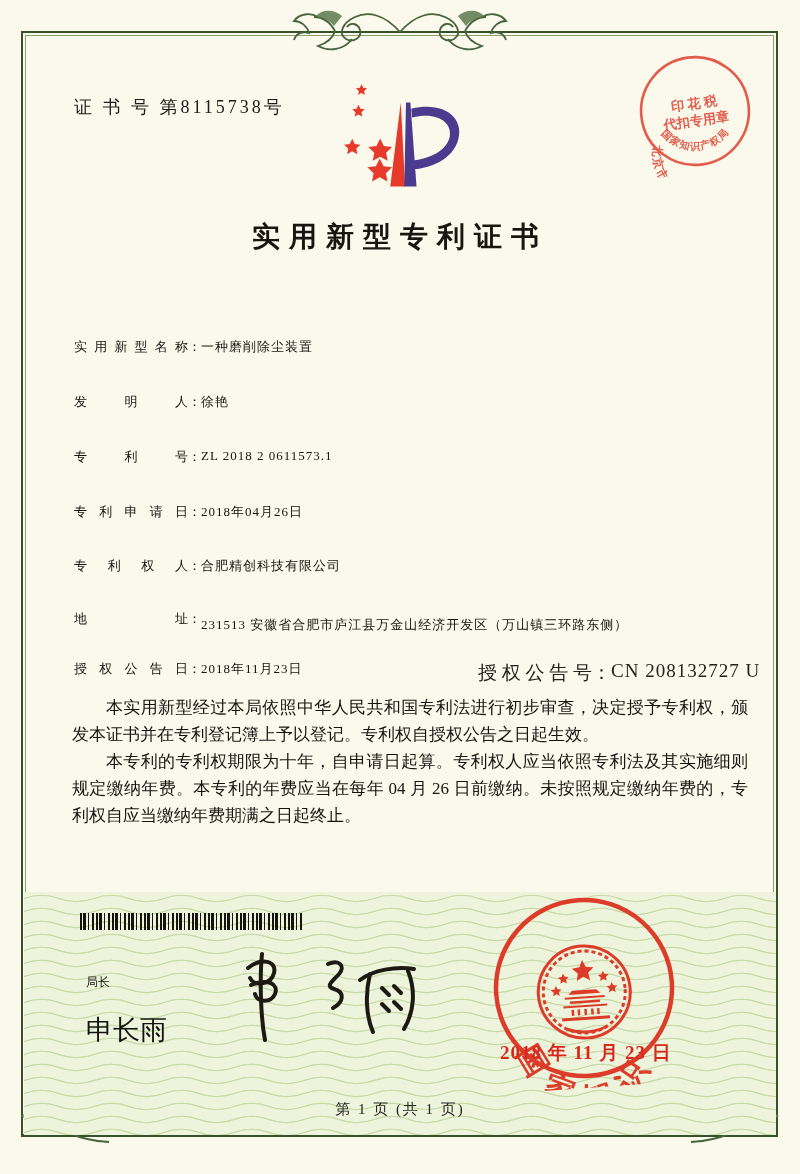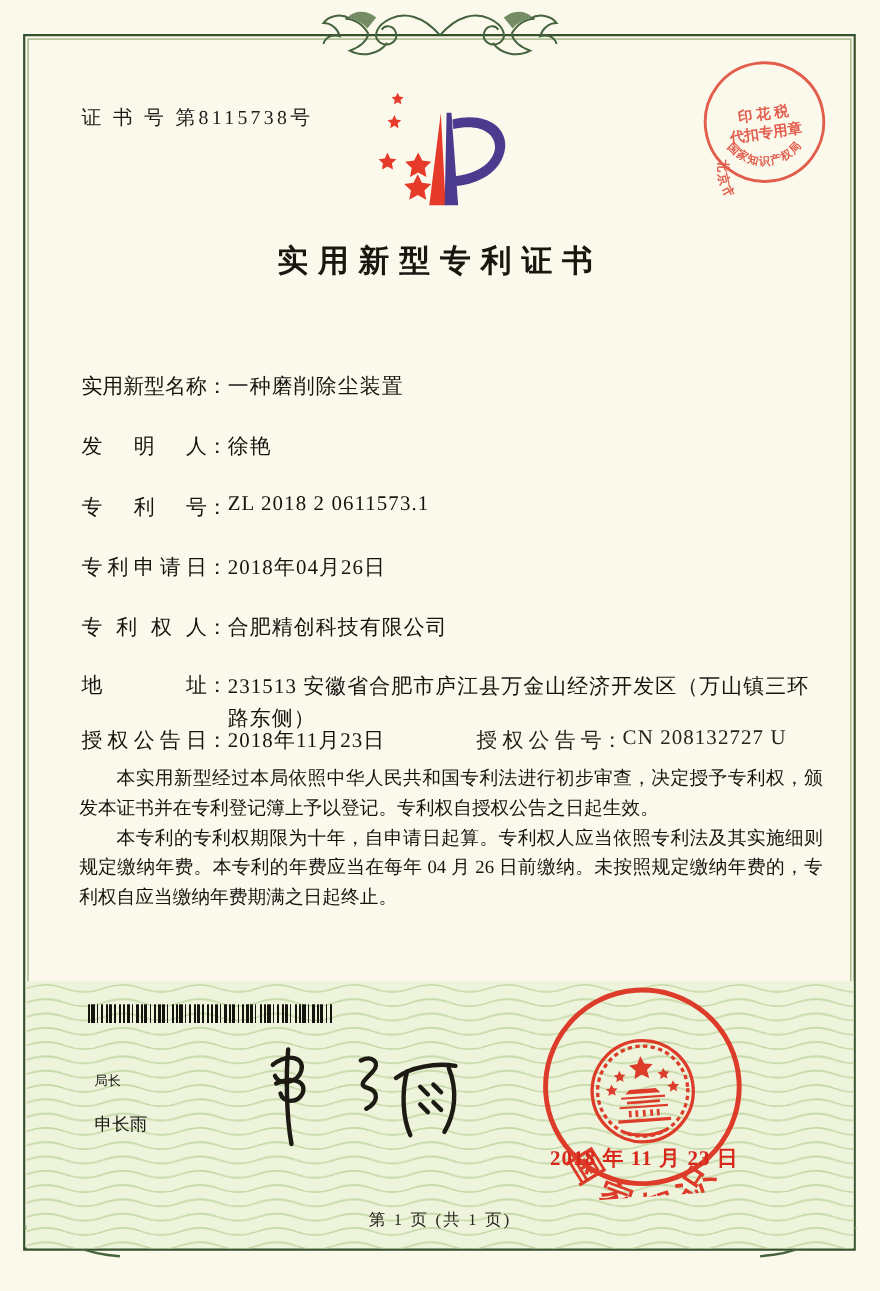--- a/index.html
+++ b/index.html
@@ -28,43 +28,43 @@
   .cert-no{
     position:absolute;left:74px;top:95px;font-size:18px;letter-spacing:3px;color:#1d1c18;
   }
   .logo{position:absolute;left:336px;top:72px;}
   .tax-seal{position:absolute;left:634px;top:50px;opacity:.92;transform:rotate(-8deg);}
   .title{
     position:absolute;left:0;top:218px;width:800px;text-align:center;
     font-size:28px;font-weight:700;letter-spacing:9px;color:#17160f;
   }
   
-  .frow{position:absolute;left:74px;font-size:19px;color:#15140f;white-space:nowrap;}
+  .frow{position:absolute;left:74px;font-size:13px;color:#15140f;white-space:nowrap;}
   .flabel{display:inline-block;width:114px;text-align:justify;text-align-last:justify;vertical-align:top;}
   .fcolon{display:inline-block;vertical-align:top;}
   .fvalue{display:inline-block;letter-spacing:1px;vertical-align:top;}
   .addr-lines{display:inline-block;letter-spacing:1px;vertical-align:top;white-space:normal;width:540px;line-height:29px;}
-  .frow-right{position:absolute;left:433px;font-size:19px;white-space:nowrap;}
+  .frow-right{position:absolute;left:478px;font-size:19px;white-space:nowrap;}
   
   .paras{
     position:absolute;left:72px;top:694px;width:676px;
     font-size:17px;line-height:27px;text-align:justify;color:#15140f;
   }
   .paras p{margin:0;text-indent:2em;font-family:Liberation Serif, serif;}
   
   .barcode{
     position:absolute;left:80px;top:913px;width:222px;height:17px;
     background:repeating-linear-gradient(90deg,
       #16140f 0 2px,rgba(0,0,0,0) 2px 3px,
       #16140f 3px 6px,rgba(0,0,0,0) 6px 8px,
       #16140f 8px 9px,rgba(0,0,0,0) 9px 12px,
       #16140f 12px 14px,rgba(0,0,0,0) 14px 16px);
   }
   .director-label{position:absolute;left:86px;top:974px;font-size:12px;color:#14130d;}
-  .director-name{position:absolute;left:86px;top:1012px;font-size:16px;color:#14130d;}
+  .director-name{position:absolute;left:86px;top:1012px;font-size:27px;color:#14130d;}
   .signature{position:absolute;left:210px;top:942px;}
   .office-seal{position:absolute;left:484px;top:888px;opacity:.93;transform:rotate(-4deg);}
   .seal-date{
     position:absolute;left:500px;top:1040px;font-size:19px;font-weight:700;
     color:#d8281b;letter-spacing:1px;white-space:nowrap;text-align:center;
   }
   .page-footer{
     position:absolute;left:0;top:1100px;width:800px;text-align:center;
     font-size:15px;color:#25241d;letter-spacing:2px;
   }

